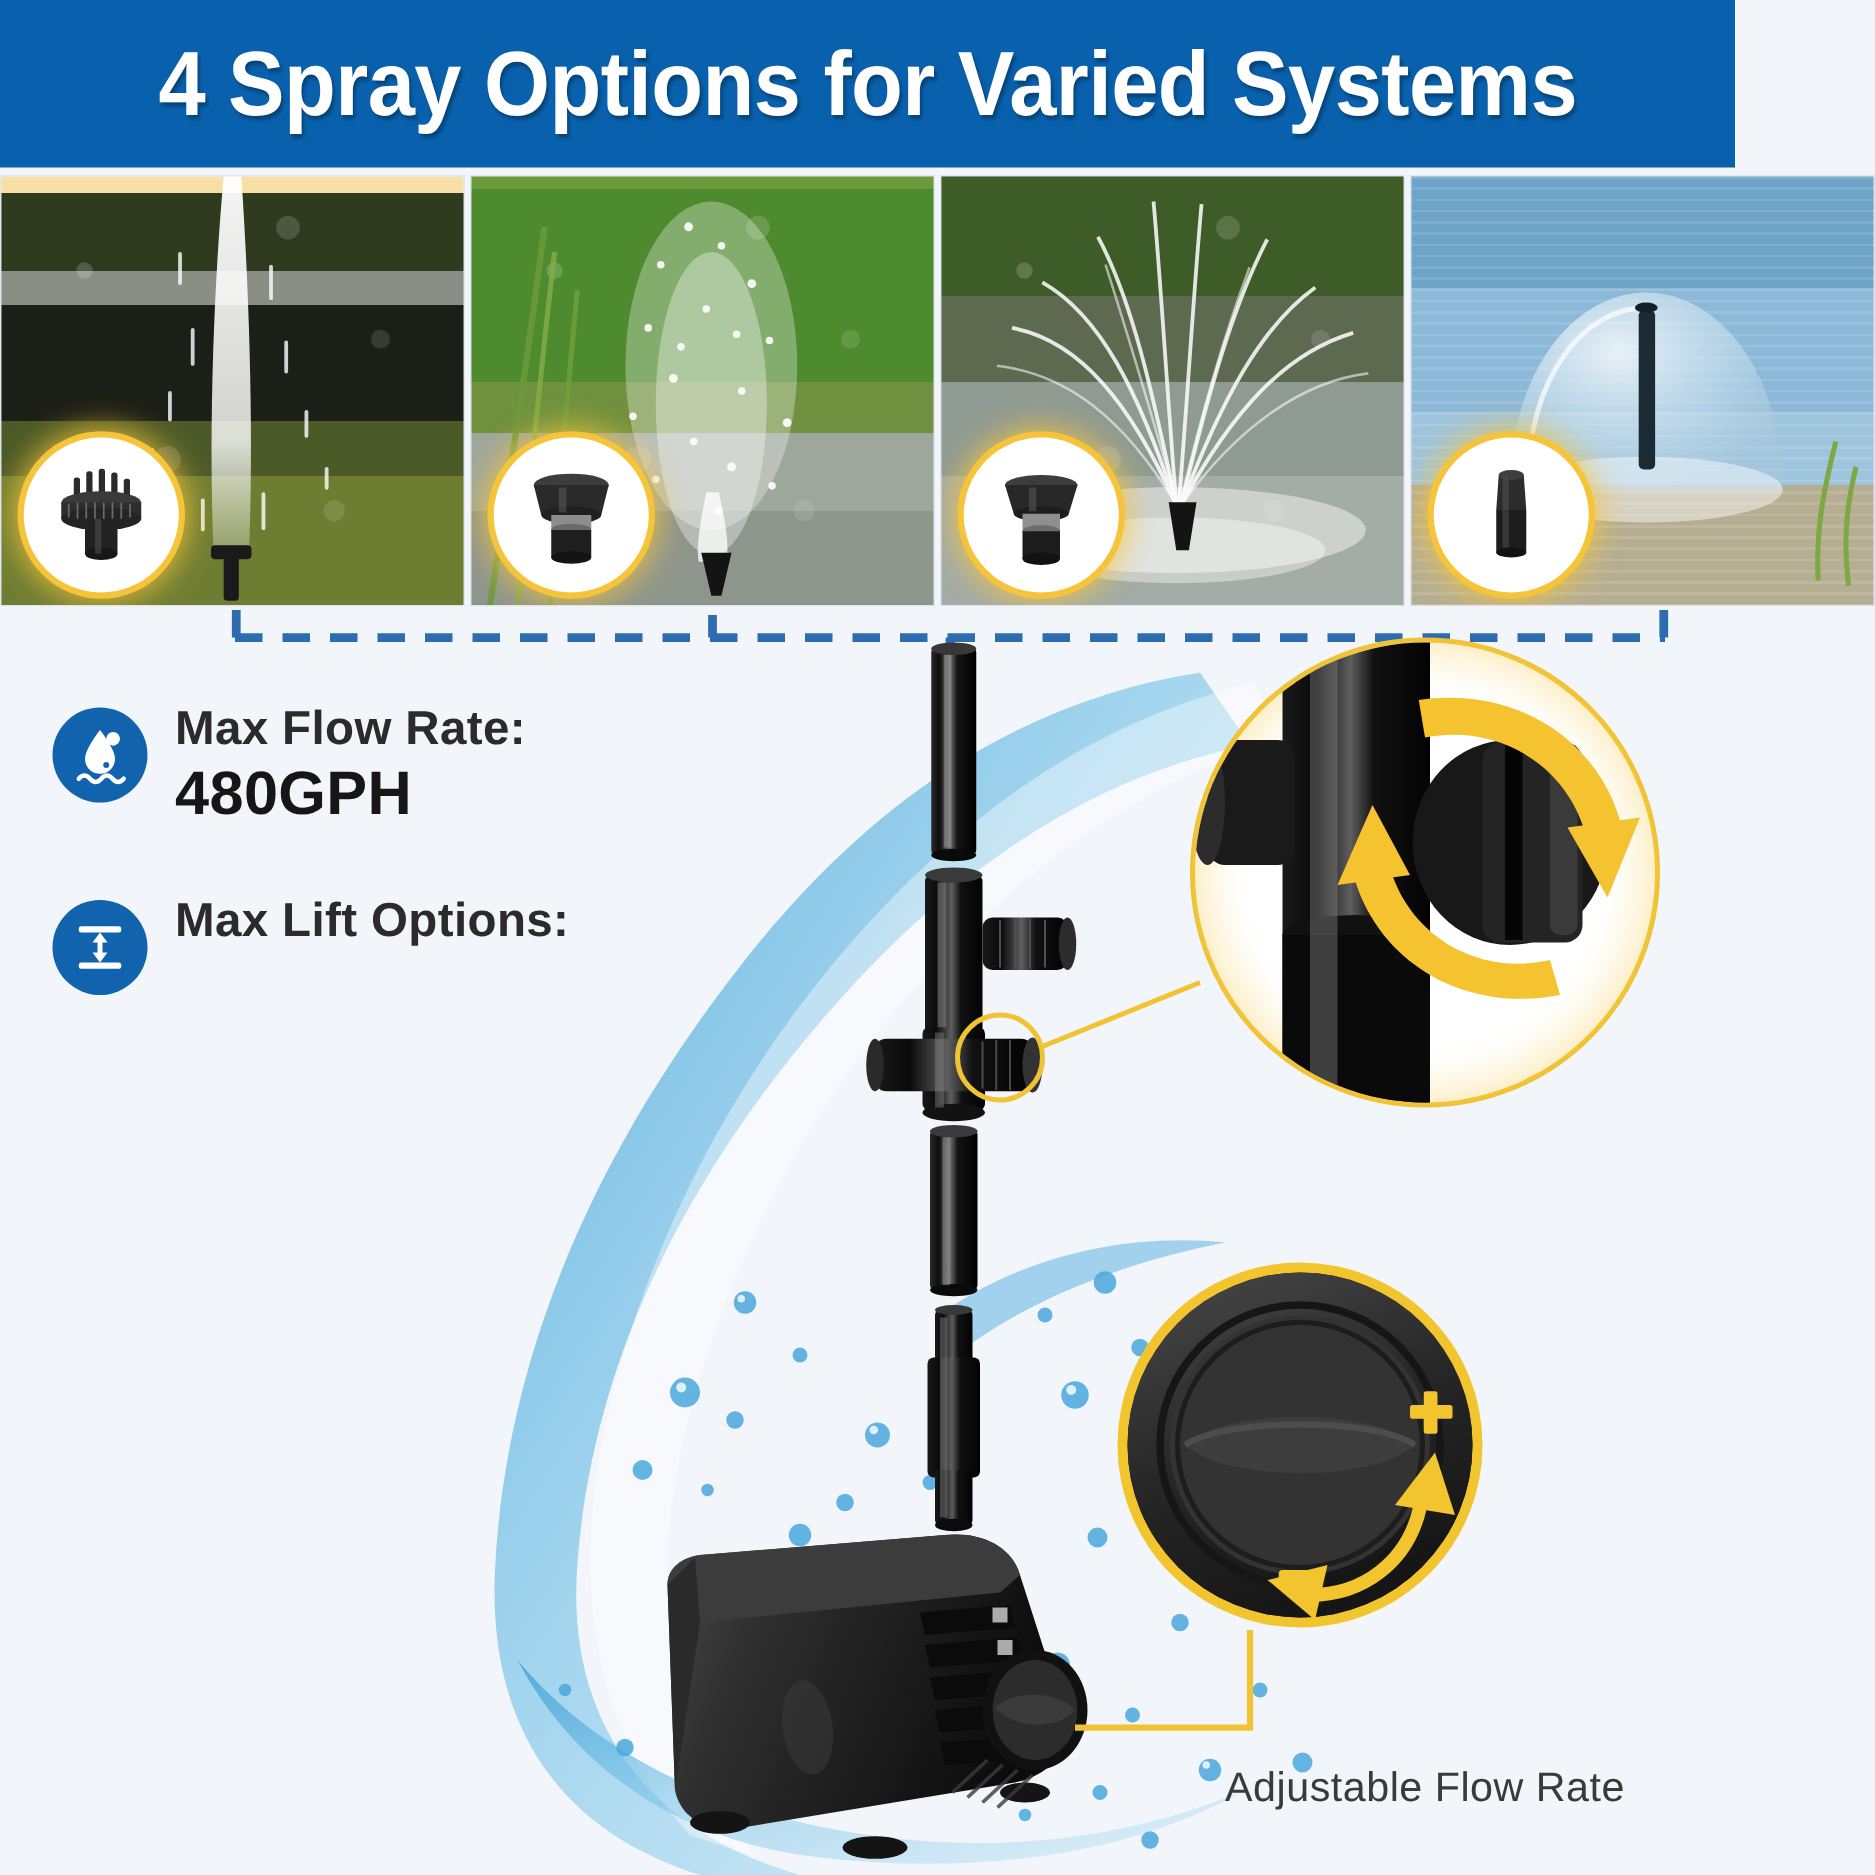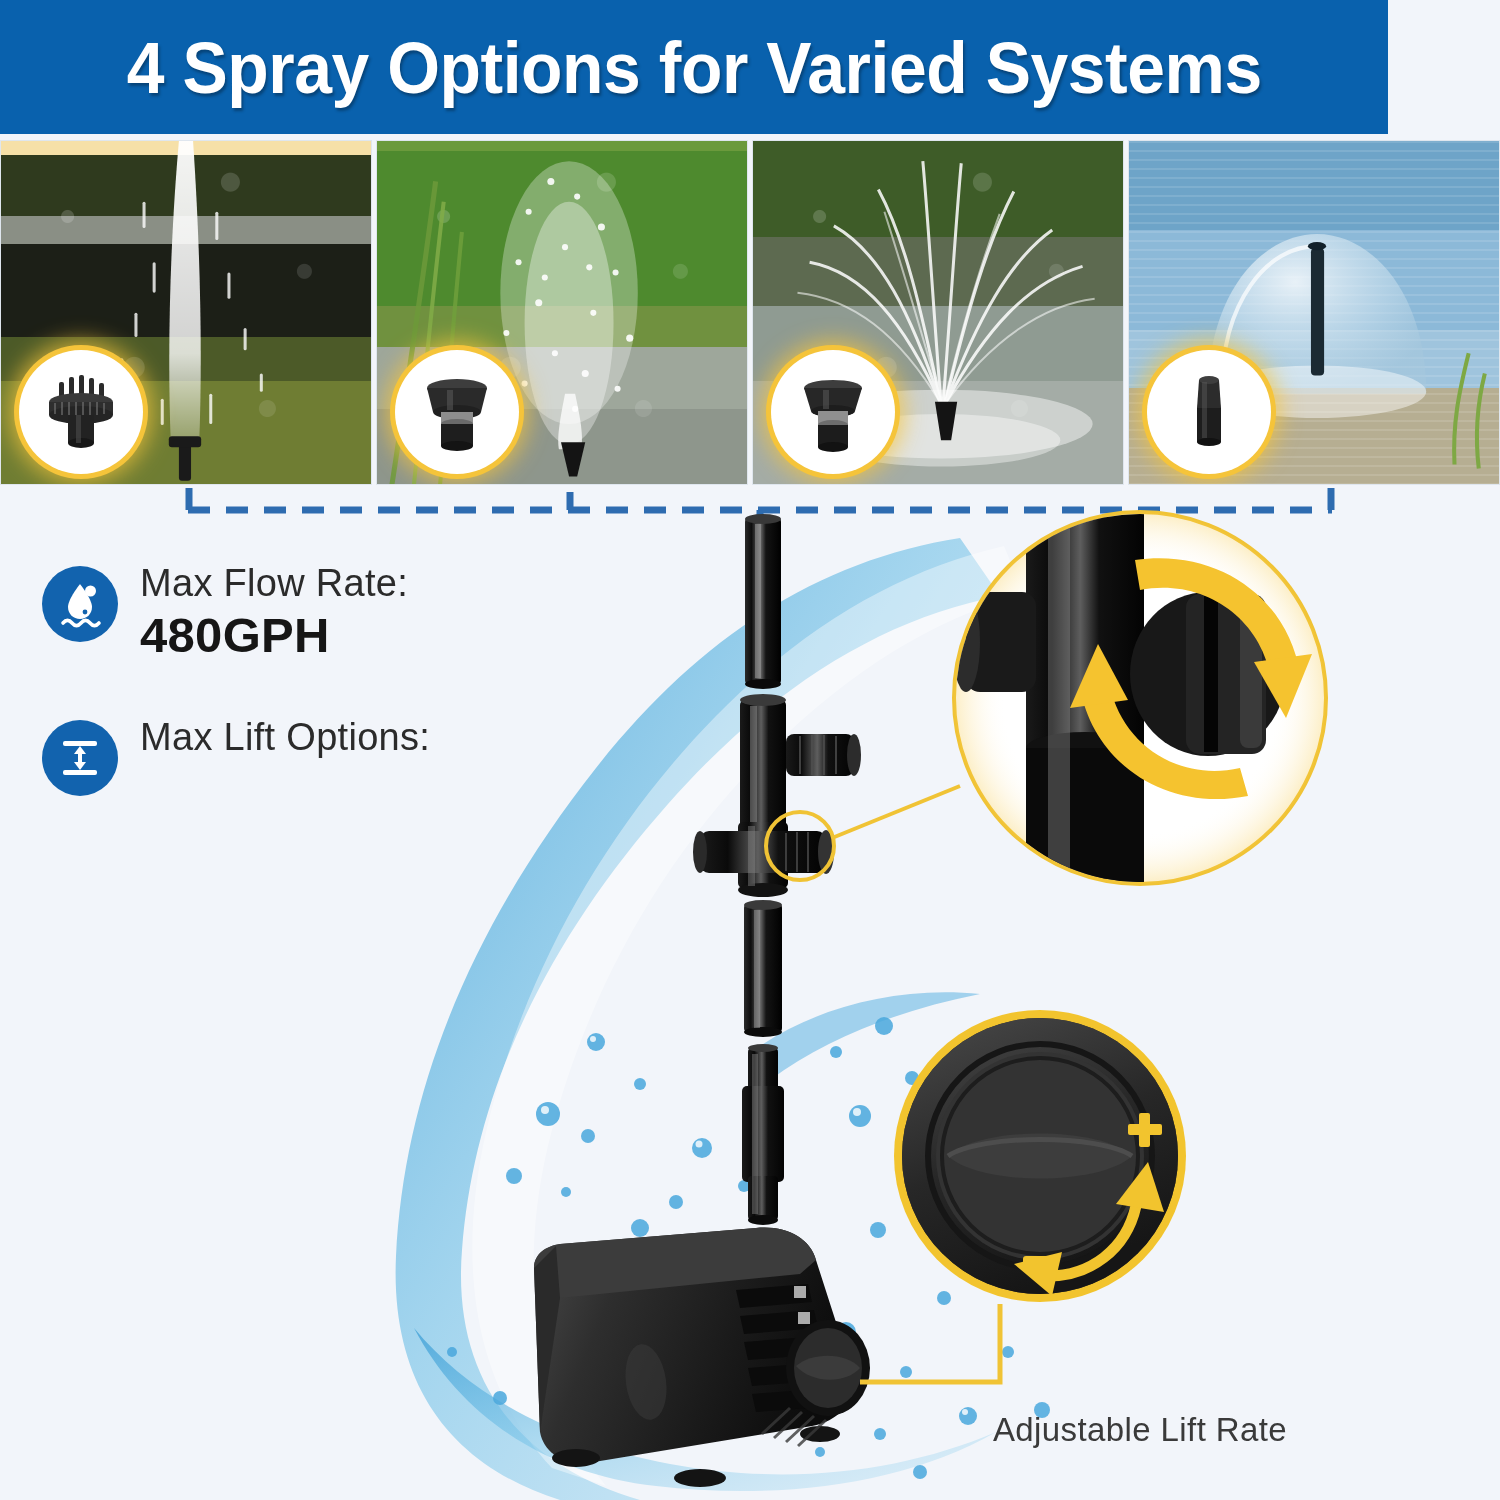--- a/index.html
+++ b/index.html
@@ -76,21 +76,21 @@
 
   
   .specs { position:absolute; left:42px; top:562px; width:460px; }
   .spec-row { display:flex; align-items:flex-start; margin-bottom:54px; }
   .spec-icon {
     width:76px; height:76px; min-width:76px; border-radius:50%;
     background:#1263ae; display:flex; align-items:center; justify-content:center;
     margin-right:22px; margin-top:4px;
   }
   .spec-text { line-height:1.12; }
-  .spec-label { font-size:38px; color:#2b2b2b; font-weight:400; letter-spacing:.3px; }
+  .spec-label { font-size:38px; color:#2b2b2b; font-weight:700; letter-spacing:.3px; }
   .spec-value { font-size:49px; color:#161616; font-weight:bold; letter-spacing:.3px; margin-top:3px; }
 
   
   .product-layer { position:absolute; left:0; top:486px; width:1500px; height:1014px; }
 
   .callout-caption {
     position:absolute; left:975px; top:925px; width:330px; text-align:center;
     font-size:33px; color:#3a3a3a; letter-spacing:.4px;
   }
 
@@ -576,16 +576,16 @@
 
           <g>
             <path d="M1136 720 C1126 764 1090 790 1048 790" stroke="#f2c42e" stroke-width="11" fill="none" stroke-linecap="round"></path>
             <path d="M1148 676 L1164 726 L1116 718 Z" fill="#f2c42e"></path>
             <path d="M1014 778 L1062 766 L1052 810 Z" fill="#f2c42e"></path>
           </g>
         </g>
       </g>
     </svg>
 
-    <div class="callout-caption">Adjustable Lift Rate</div>
+    <div class="callout-caption">Adjustable Flow Rate</div>
   </div>
 
 </div>
 
 </body></html>

